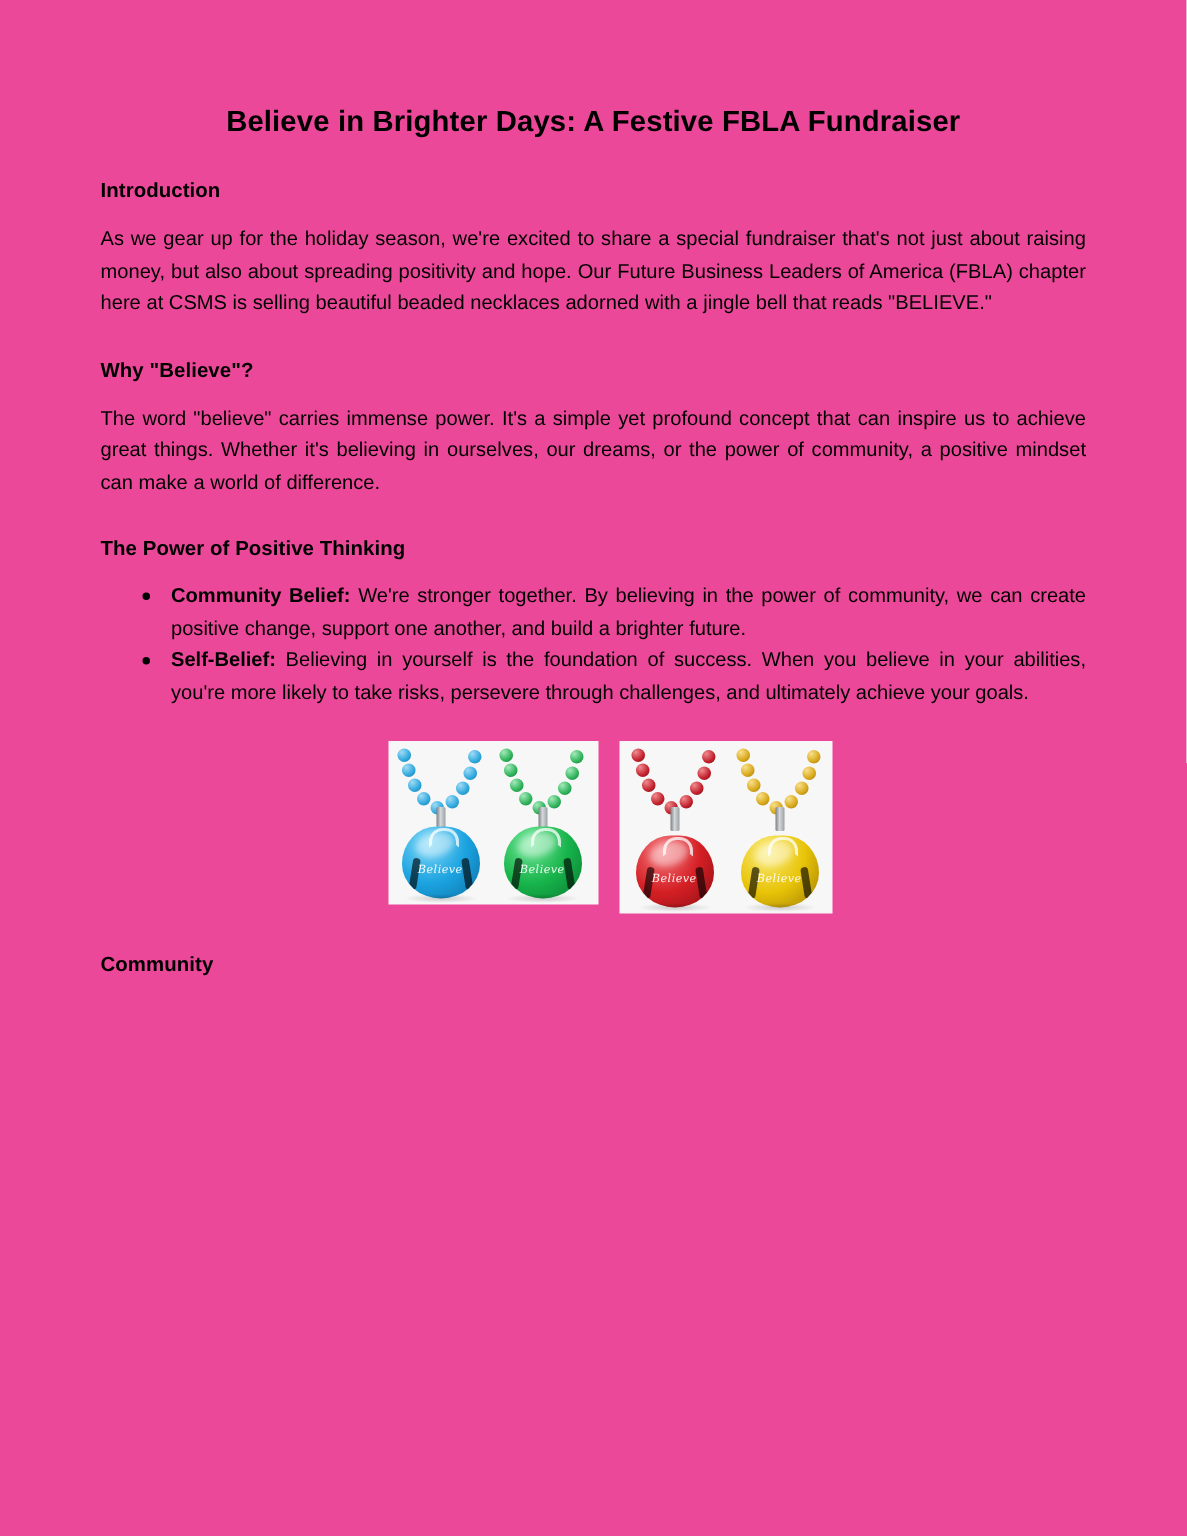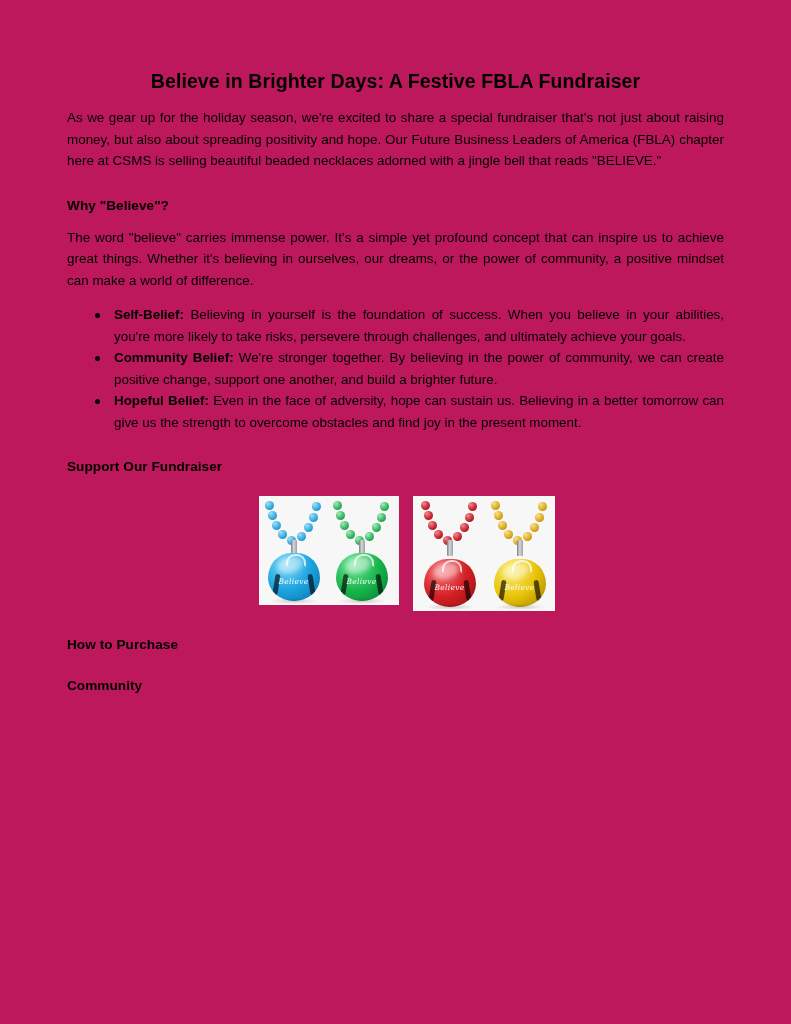--- a/index.html
+++ b/index.html
@@ -11,21 +11,21 @@
     width: 791px;
     height: 1024px;
     font-family: "Liberation Sans", sans-serif;
     color: #000000;
     -webkit-font-smoothing: antialiased;
   }
   .page {
     position: relative;
     width: 791px;
     height: 1024px;
-    background: #be185d;
+    background: #ec4899;
     box-sizing: border-box;
     padding: 0 67px;
     overflow: hidden;
   }
   .doc-title {
     text-align: center;
     font-size: 19.5px;
     font-weight: bold;
     letter-spacing: 0.1px;
     margin: 0;
@@ -170,42 +170,39 @@
     background: radial-gradient(ellipse at center, rgba(0,0,0,0.18), rgba(0,0,0,0) 70%);
   }
 </style>
 </head>
 <body>
 
 <div class="page">
 
   <h1 class="doc-title">Believe in Brighter Days: A Festive FBLA Fundraiser</h1>
 
+  <h2 class="section-heading">Introduction</h2>
   <p class="body-text">As we gear up for the holiday season, we're excited to share a special fundraiser that's not just about raising money, but also about spreading positivity and hope. Our Future Business Leaders of America (FBLA) chapter here at CSMS is selling beautiful beaded necklaces adorned with a jingle bell that reads "BELIEVE."</p>
 
   <h2 class="section-heading">Why "Believe"?</h2>
   <p class="body-text">The word "believe" carries immense power. It's a simple yet profound concept that can inspire us to achieve great things. Whether it's believing in ourselves, our dreams, or the power of community, a positive mindset can make a world of difference.</p>
 
+  <h2 class="section-heading">The Power of Positive Thinking</h2>
 
   <ul class="bullet-list">
-    <li>
-      <span class="dot"></span>
-      <b>Self-Belief:</b><span> Believing in yourself is the foundation of success. When you believe in your abilities, you're more likely to take risks, persevere through challenges, and ultimately achieve your goals.</span>
-    </li>
     <li>
       <span class="dot"></span>
       <b>Community Belief:</b><span> We're stronger together. By believing in the power of community, we can create positive change, support one another, and build a brighter future.</span>
     </li>
     <li>
       <span class="dot"></span>
-      <b>Hopeful Belief:</b><span> Even in the face of adversity, hope can sustain us. Believing in a better tomorrow can give us the strength to overcome obstacles and find joy in the present moment.</span>
+      <b>Self-Belief:</b><span> Believing in yourself is the foundation of success. When you believe in your abilities, you're more likely to take risks, persevere through challenges, and ultimately achieve your goals.</span>
     </li>
   </ul>
 
-  <h2 class="section-heading">Support Our Fundraiser</h2>
 
   <div class="image-row">
 
     <div class="photo left">
       <div class="neck a">
         <div class="beads">
           <span class="bead" style="left:2px;  top:2px;  background:radial-gradient(circle at 32% 28%, #9fdcf5, #2fa8dd 60%, #1578a8);"></span>
           <span class="bead" style="left:5px;  top:12px; background:radial-gradient(circle at 32% 28%, #9fdcf5, #2fa8dd 60%, #1578a8);"></span>
           <span class="bead" style="left:9px;  top:22px; background:radial-gradient(circle at 32% 28%, #9fdcf5, #2fa8dd 60%, #1578a8);"></span>
           <span class="bead" style="left:15px; top:31px; background:radial-gradient(circle at 32% 28%, #9fdcf5, #2fa8dd 60%, #1578a8);"></span>
@@ -293,17 +290,16 @@
           <span class="slot-l"></span>
           <span class="slot-r"></span>
           <span class="word">Believe</span>
         </div>
         <div class="shadow"></div>
       </div>
     </div>
 
   </div>
 
-  <h2 class="section-heading">How to Purchase</h2>
 
   <h2 class="section-heading">Community</h2>
 
 </div>
 
 </body></html>

